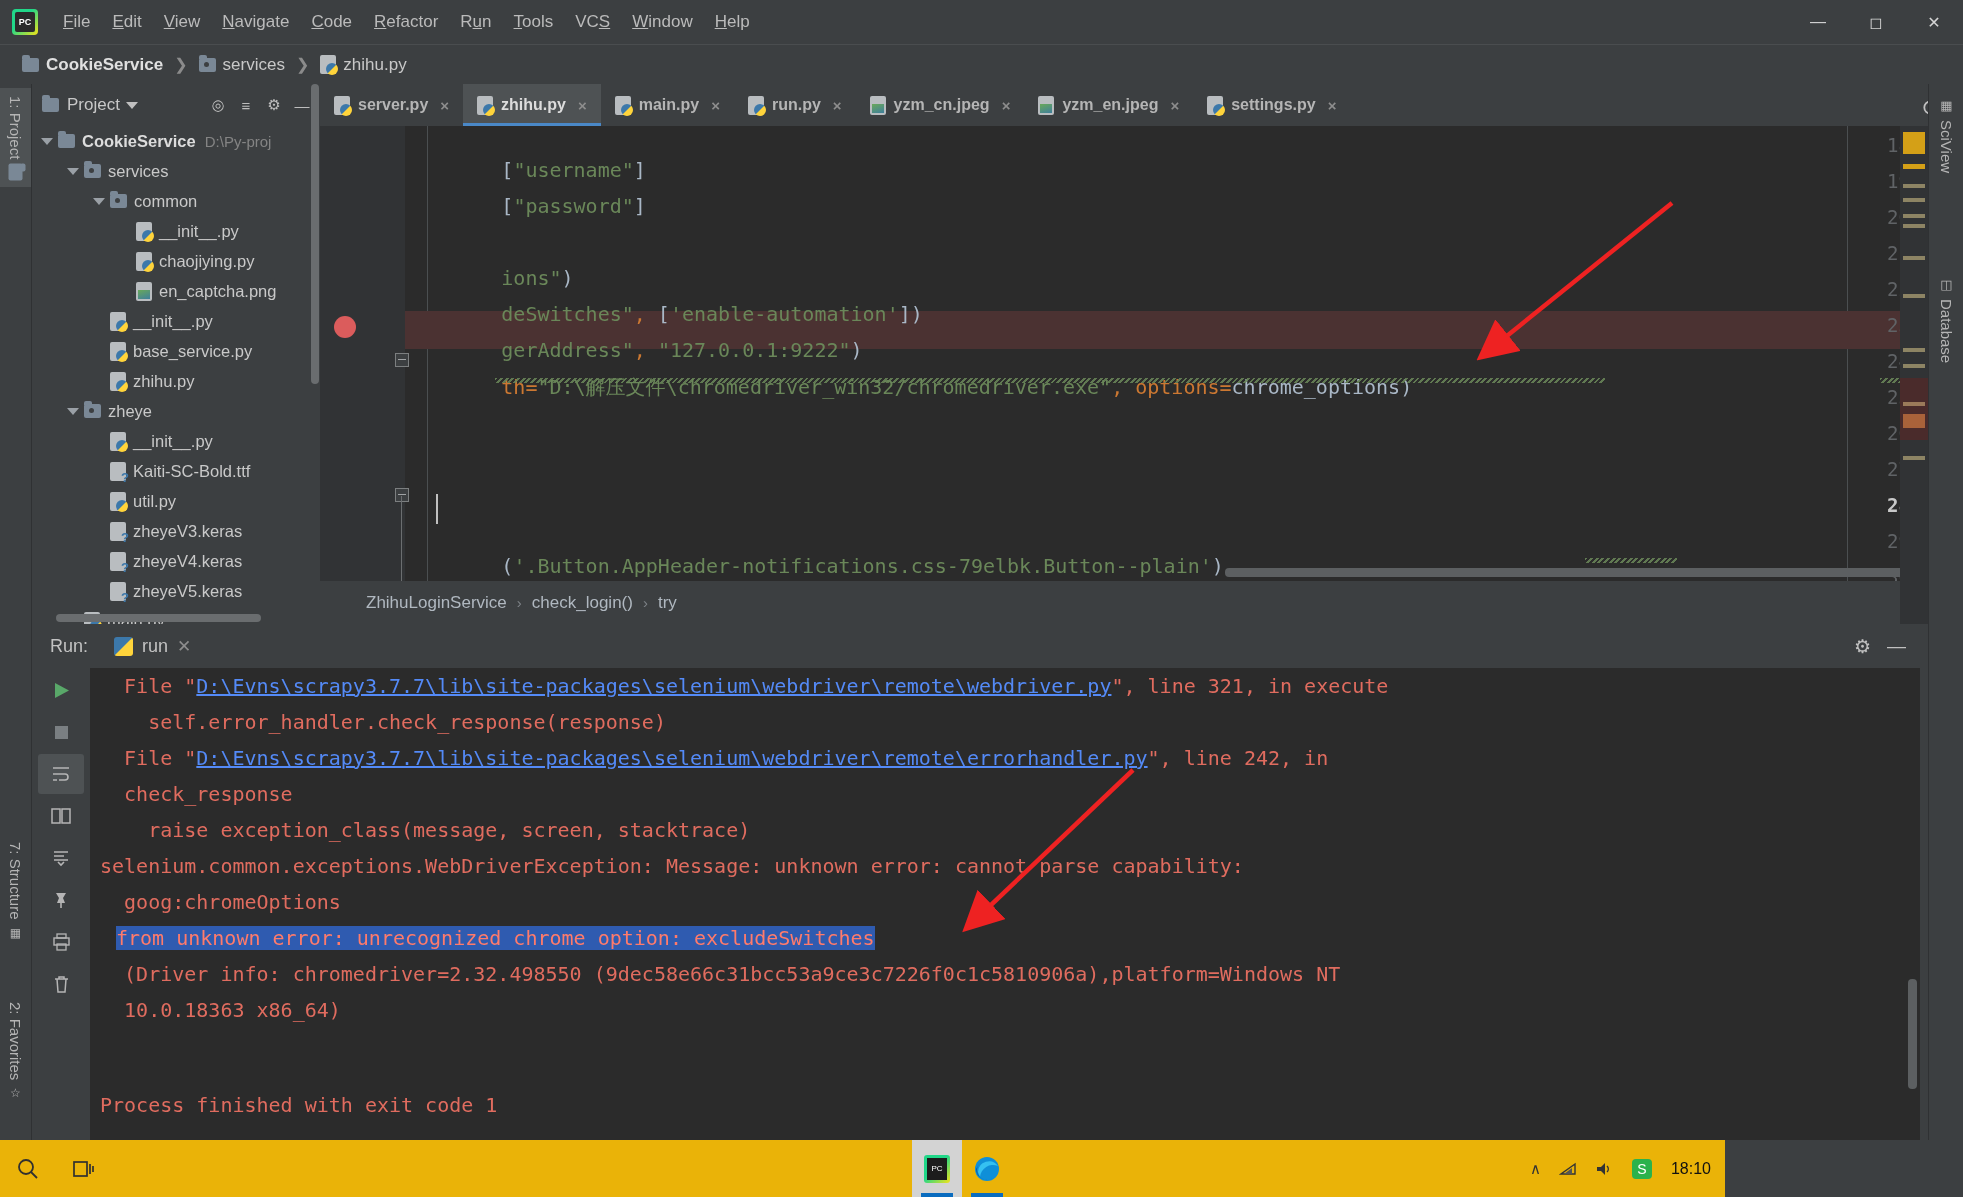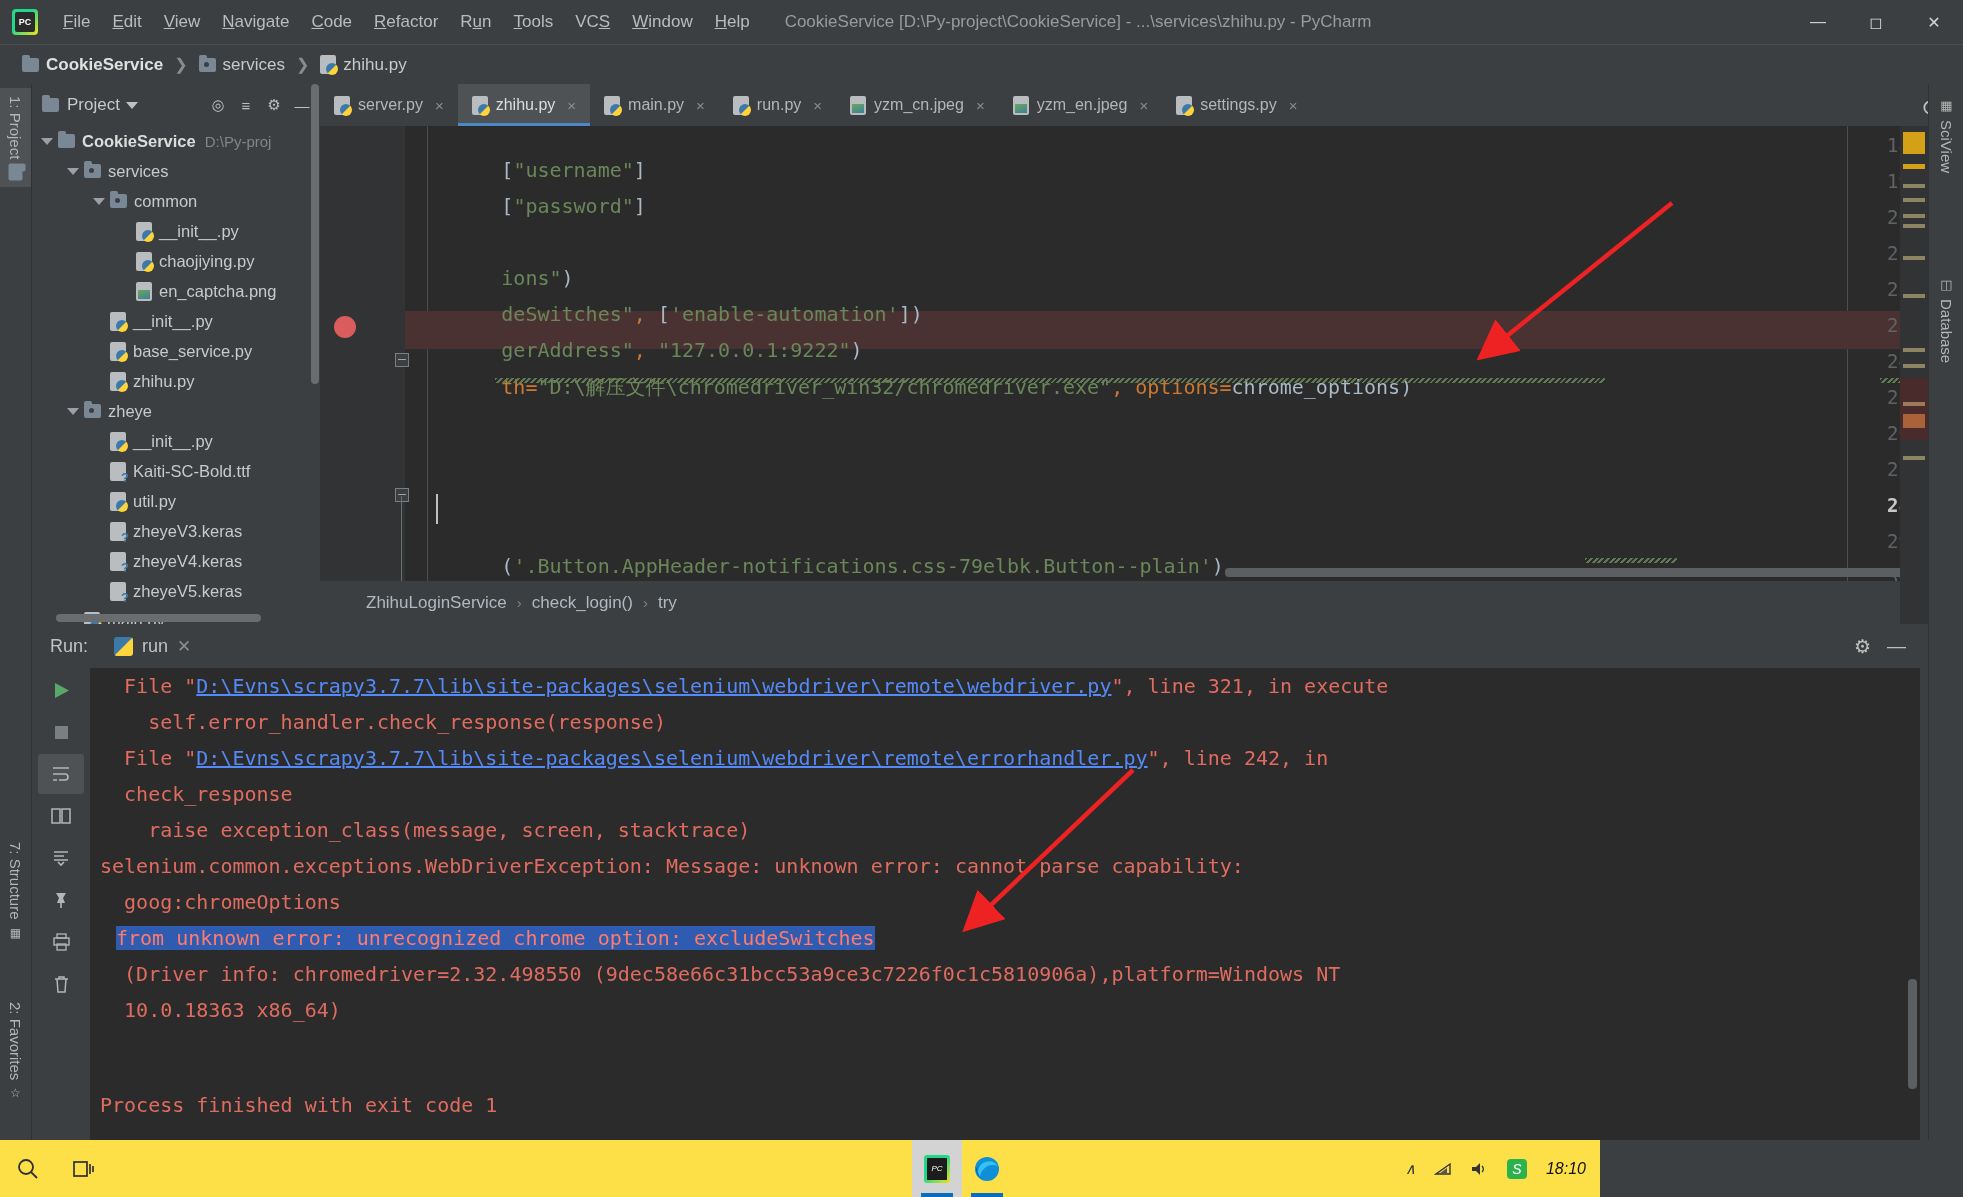--- a/index.html
+++ b/index.html
@@ -78,21 +78,21 @@
   .trow .nm { margin-left:7px; }
   .trow .path { color:#848484; margin-left:9px; font-size:15px; }
   .trow.boldp .nm { font-weight:bold; color:#dcdcdc; }
   .tscroll { position:absolute; right:1px; top:0px; width:8px; height:300px; background:#6a6d6f;
     border-radius:4px; }
   .hscroll { position:absolute; left:24px; bottom:2px; width:205px; height:8px; background:#6a6d6f;
     border-radius:4px; }
 
   
   .editor { position:absolute; left:320px; top:84px; width:1600px; height:540px; background:#2b2b2b; }
-  .tabs { height:42px; background:#3c3f41; display:flex; align-items:stretch; }
+  .tabs { height:42px; background:#3c3f41; display:flex; align-items:stretch;font-weight:bold; }
   .tab { display:flex; align-items:center; gap:8px; padding:0 14px; font-size:16px; color:#b5b5b5;
     position:relative; }
   .tab.active { background:#4e5254; color:#dcdcdc; }
   .tab.active::after{ content:""; position:absolute; left:0; bottom:0; width:100%; height:3px;
     background:#4a88c7; }
   .tab .x { color:#8d8d8d; font-size:15px; margin-left:4px; }
 
   .codearea { position:absolute; left:0; top:42px; width:1600px; height:455px; background:#2b2b2b;
     font-family:"DejaVu Sans Mono", monospace; font-size:20px; overflow:hidden; }
   .gutter { position:absolute; left:0; top:0; width:85px; height:455px; background:#313335; }
@@ -147,21 +147,21 @@
   .console { position:absolute; left:58px; top:44px; width:1830px; height:472px;
     background:#2b2b2b; font-family:"DejaVu Sans Mono", monospace; font-size:20px;
     color:#e06c5f; overflow:hidden; }
   .cline { position:absolute; white-space:pre; }
   .lnk { color:#548af7; text-decoration:underline; }
   .selhl { background:#2f5bb0; color:#ff7b6b; }
   .con-vscroll { position:absolute; right:3px; top:355px; width:9px; height:110px;
     background:#5c5f61; border-radius:4px; }
 
   
-  .taskbar { position:absolute; left:0; bottom:0; width:1600px; height:57px; background:#fde047;font-style:italic; }
+  .taskbar { position:absolute; left:0; bottom:0; width:1725px; height:57px; background:#eab308; }
   .tb-left { position:absolute; left:0; top:0; height:57px; display:flex; align-items:center; }
   .tb-ico { width:56px; height:57px; display:flex; align-items:center; justify-content:center;
     color:#303030; }
   .tb-center { position:absolute; left:912px; top:0; height:57px; display:flex; }
   .tb-app { width:50px; height:57px; display:flex; align-items:center; justify-content:center;
     position:relative; }
   .tb-app.active { background:#d3d3d3; }
   .tb-app::after{content:"";position:absolute;bottom:0;left:9px;width:32px;height:4px;
     background:#0a6cbf;}
   .tb-right { position:absolute; right:14px; top:0; height:57px; display:flex; align-items:center;
@@ -185,21 +185,20 @@
       <div class="menu-item"><span class="u">V</span>iew</div>
       <div class="menu-item"><span class="u">N</span>avigate</div>
       <div class="menu-item"><span class="u">C</span>ode</div>
       <div class="menu-item"><span class="u">R</span>efactor</div>
       <div class="menu-item">R<span class="u">u</span>n</div>
       <div class="menu-item"><span class="u">T</span>ools</div>
       <div class="menu-item">VC<span class="u">S</span></div>
       <div class="menu-item"><span class="u">W</span>indow</div>
       <div class="menu-item"><span class="u">H</span>elp</div>
     </div>
-    <div class="win-title">CookieService [D:\Py-project\CookieService] - ...\services\zhihu.py - PyCharm</div>
     <div class="wbtns">
       <div class="wbtn">—</div>
       <div class="wbtn">◻</div>
       <div class="wbtn close">✕</div>
     </div>
   </div>
 
   <div class="navbar">
     <div class="crumbs">
       <div class="crumb bold">

